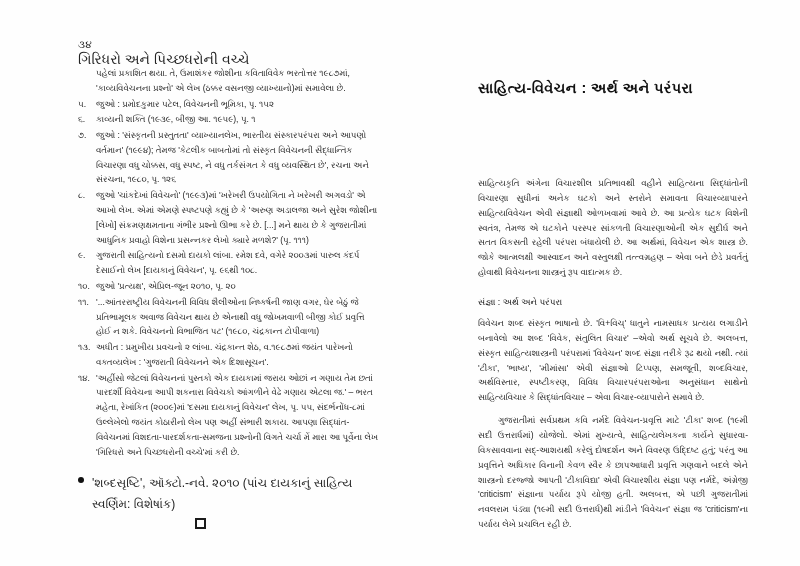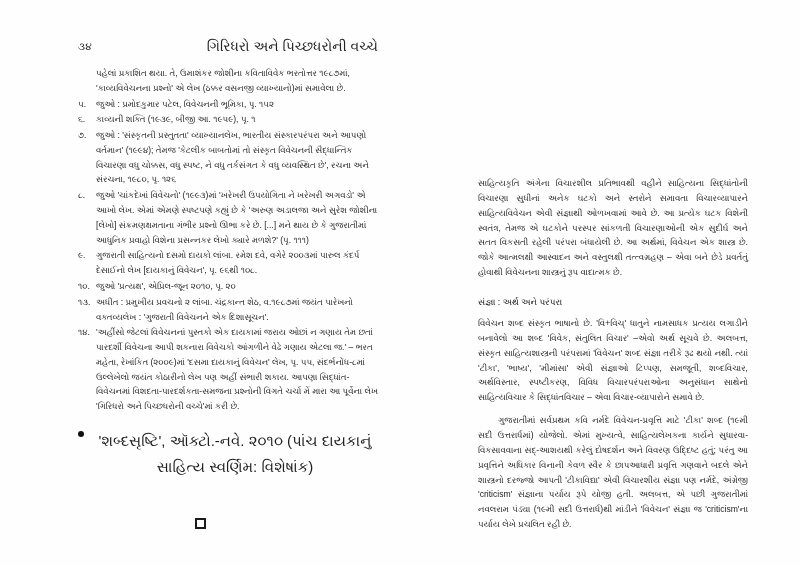--- a/index.html
+++ b/index.html
@@ -25,21 +25,22 @@
   .verso {
     position: absolute;
     left: 0; top: 0;
     width: 400px; height: 566px;
   }
   .verso-header {
     position: absolute;
     left: 78px; top: 38px;
     width: 300px;
     display: flex;
-    align-items: center;
+    align-items: flex-start;
+    flex-direction: column;
   }
   .folio {
     font-size: 10.5px;
     letter-spacing: 0.2px;
     color: #222;
     width: 150px;
   }
   .running-head {
     font-size: 14px;
     color: #222;
@@ -67,27 +68,26 @@
     color: #1d1d1d;
   }
   .note .num {
     position: absolute;
     left: 0; top: 0;
     width: 15px;
     text-align: left;
   }
   .note .txt { display: block; }
   .bullet-note {
-    font-size: 15px;
+    font-size: 12px;
     line-height: 1.72;
     margin: 14px 0 0 0;
     position: relative;
     padding-left: 14px;
     color: #1d1d1d;
-    text-align: center;
   }
   .bullet-note .dot {
     position: absolute;
     left: 0; top: 3.5px;
     width: 6px; height: 6px;
     background: #111;
     border-radius: 50%;
   }
   .endmark {
     position: absolute;
@@ -184,20 +184,24 @@
       </div>
       <div class="note">
         <span class="num">૯.</span>
         <span class="txt">ગુજરાતી સાહિત્યનો દસમો દાયકો લાંબા. રમેશ દવે, વગેરે ૨૦૦૩માં પારુલ કંદર્પ દેસાઈનો લેખ [દાયકાનું વિવેચન', પૃ. ૯૬થી ૧૦૮.</span>
       </div>
       <div class="note">
         <span class="num">૧૦.</span>
         <span class="txt">જુઓ 'પ્રત્યક્ષ', એપ્રિલ-જૂન ૨૦૧૦, પૃ. ૨૦</span>
       </div>
       <div class="note">
+        <span class="num">૧૧.</span>
+        <span class="txt">'...આંતરરાષ્ટ્રીય વિવેચનની વિવિધ શૈલીઓના નિષ્કર્ષની જાણ વગર, ઘેર બેઠું જે પ્રતિભામૂલક અવાજ વિવેચન થાય છે એનાથી વધુ જોખમવાળી બીજી કોઈ પ્રવૃત્તિ હોઈ ન શકે. વિવેચનનો વિભાજિત પટ' (૧૯૮૦, ચંદ્રકાન્ત ટોપીવાળા)</span>
+      </div>
+      <div class="note">
         <span class="num">૧૩.</span>
         <span class="txt">અધીત : પ્રમુખીય પ્રવચનો ૨ લાંબા. ચંદ્રકાન્ત શેઠ, વ.૧૯૮૭માં જયંત પારેખનો વક્તવ્યલેખ : 'ગુજરાતી વિવેચનને એક દિશાસૂચન'.</span>
       </div>
       <div class="note">
         <span class="num">૧૪.</span>
         <span class="txt">'અહીંસો જેટલાં વિવેચનનાં પુસ્તકો એક દાયકામાં જરાય ઓછાં ન ગણાય તેમ છતાં પારદર્શી વિવેચના આપી શકનારા વિવેચકો આંગળીને વેઢે ગણાય એટલા જ.' – ભરત મહેતા, રેખાંકિત (૨૦૦૯)માં 'દસમા દાયકાનું વિવેચન' લેખ, પૃ. ૫૫, સંદર્ભનોંધ-૮માં ઉલ્લેખેલો જયંત કોઠારીનો લેખ પણ અહીં સંભારી શકાય. આપણા સિદ્ધાંત-વિવેચનમાં વિશદતા-પારદર્શકતા-સમજના પ્રશ્નોની વિગતે ચર્ચા મેં મારા આ પૂર્વેના લેખ 'ગિરિધરો અને પિચ્છધરોની વચ્ચે'માં કરી છે.</span>
       </div>
 
       <div class="bullet-note">
         <span class="dot"></span>
@@ -205,20 +209,21 @@
       </div>
     </div>
 
     <div class="endmark">
       <span class="sq"></span>
     </div>
   </div>
 
   <div class="recto">
 
+    <h1 class="chapter-title">સાહિત્ય-વિવેચન : અર્થ અને પરંપરા</h1>
 
     <div class="recto-body">
       <p class="body-para">સાહિત્યકૃતિ અંગેના વિચારશીલ પ્રતિભાવથી વહીને સાહિત્યના સિદ્ધાંતોની વિચારણા સુધીનાં અનેક ઘટકો અને સ્તરોને સમાવતા વિચારવ્યાપારને સાહિત્યવિવેચન એવી સંજ્ઞાથી ઓળખવામાં આવે છે. આ પ્રત્યેક ઘટક વિશેની સ્વતંત્ર, તેમજ એ ઘટકોને પરસ્પર સાંકળતી વિચારણાઓની એક સુદીર્ઘ અને સતત વિકસતી રહેલી પરંપરા બંધાયેલી છે. આ અર્થમાં, વિવેચન એક શાસ્ત્ર છે. જોકે આત્મલક્ષી આસ્વાદન અને વસ્તુલક્ષી તત્ત્વગ્રહણ – એવા બને છેડે પ્રવર્તતું હોવાથી વિવેચનના શાસ્ત્રનું રૂપ વાદાત્મક છે.</p>
 
       <h2 class="section-head">સંજ્ઞા : અર્થ અને પરંપરા</h2>
 
       <p class="body-para">વિવેચન શબ્દ સંસ્કૃત ભાષાનો છે. 'વિ+વિચ્' ધાતુને નામસાધક પ્રત્યય લગાડીને બનાવેલો આ શબ્દ 'વિવેક, સંતુલિત વિચાર' –એવો અર્થ સૂચવે છે. અલબત્ત, સંસ્કૃત સાહિત્યશાસ્ત્રની પરંપરામાં 'વિવેચન' શબ્દ સંજ્ઞા તરીકે રૂઢ થયો નથી. ત્યાં 'ટીકા', 'ભાષ્ય', 'મીમાંસા' એવી સંજ્ઞાઓ ટિપ્પણ, સમજૂતી, શબ્દવિચાર, અર્થવિસ્તાર, સ્પષ્ટીકરણ, વિવિધ વિચારપરંપરાઓના અનુસંધાન સાથેનો સાહિત્યવિચાર કે સિદ્ધાંતવિચાર – એવા વિચાર-વ્યાપારોને સમાવે છે.</p>
       <p class="body-para indent">ગુજરાતીમાં સર્વપ્રથમ કવિ નર્મદે વિવેચન-પ્રવૃત્તિ માટે 'ટીકા' શબ્દ (૧૯મી સદી ઉત્તરાર્ધમાં) યોજેલો. એમાં મુખ્યત્વે, સાહિત્યલેખકના કાર્યને સુધારવા-વિકસાવવાના સદ્-આશયથી કરેલું દોષદર્શન અને વિવરણ ઉદ્દિષ્ટ હતું; પરંતુ આ પ્રવૃત્તિને અધિકાર વિનાની કેવળ સ્વૈર કે છાપઆધારી પ્રવૃત્તિ ગણવાને બદલે એને શાસ્ત્રનો દરજ્જો આપતી 'ટીકાવિદ્યા' એવી વિચારશીય સંજ્ઞા પણ નર્મદે, અંગ્રેજી 'criticism' સંજ્ઞાના પર્યાય રૂપે યોજી હતી. અલબત્ત, એ પછી ગુજરાતીમાં નવલરામ પંડ્યા (૧૯મી સદી ઉત્તરાર્ધ)થી માંડીને 'વિવેચન' સંજ્ઞા જ 'criticism'ના પર્યાય લેખે પ્રચલિત રહી છે.</p>
     </div>
   </div>

